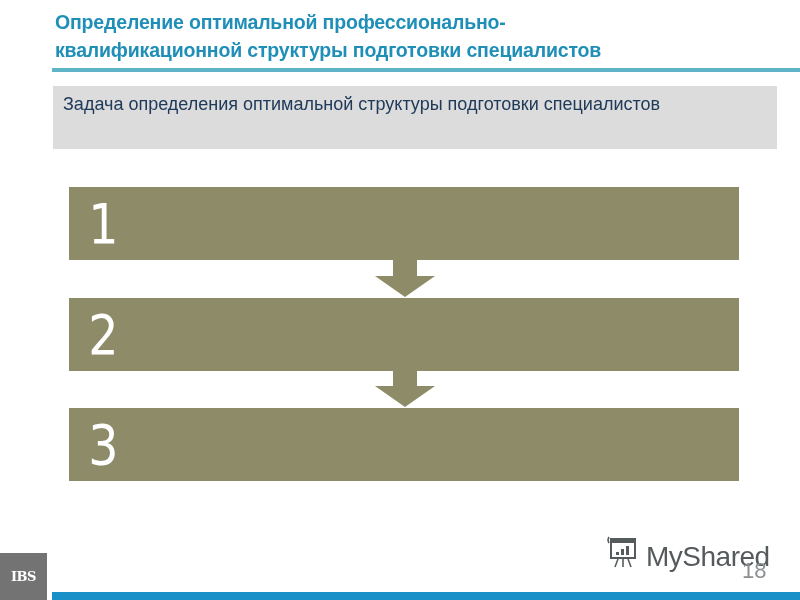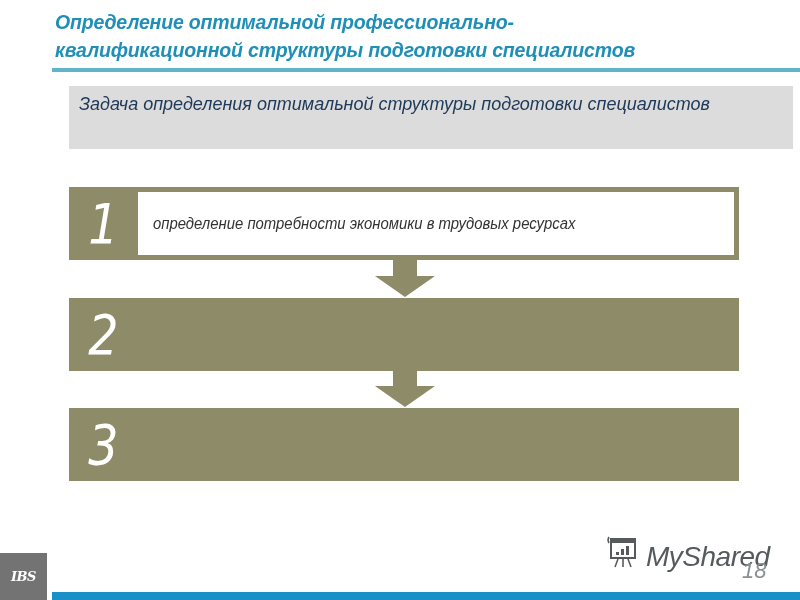--- a/index.html
+++ b/index.html
@@ -1,40 +1,40 @@
 <!DOCTYPE html>
 <html><head>
   <meta charset="utf-8">
   <style>
     * { margin: 0; padding: 0; box-sizing: border-box; }
     html, body {
       width: 800px; height: 600px; overflow: hidden;
       background: #ffffff;
       font-family: "Liberation Sans", "DejaVu Sans", sans-serif;
     }
-    .slide { position: relative; width: 800px; height: 600px; background: #fff; font-style: italic; }
+    .slide { position: relative; width: 800px; height: 600px; background: #fff; }
 
     .title {
       position: absolute; left: 55px; top: 8px; width: 720px;
       color: #1f8fb8;
       font-size: 21px; font-weight: bold; line-height: 28px;
       letter-spacing: -0.2px;
       transform: scaleX(0.93); transform-origin: left top;
     }
     .title-rule {
       position: absolute; left: 52px; top: 68px; width: 748px; height: 4px;
       background: #5fb4c8;
     }
 
     .intro {
       position: absolute; left: 53px; top: 86px; width: 724px; height: 63px;
       background: #dcdcdc;
       padding: 7px 10px 0 10px;
       color: #203a5a;
-      font-size: 18px; line-height: 23px; margin-left: 16px;
+      font-size: 18px; line-height: 23px;
     }
     .intro span { display: block; }
 
     .step {
       position: absolute; left: 69px; width: 670px; height: 73px;
       background: #8e8c68;
     }
     .step .num {
       position: absolute; left: 0; top: 0; width: 69px; height: 100%;
       color: #ffffff;
@@ -90,25 +90,20 @@
     <div>квалификационной структуры подготовки специалистов</div>
   </div>
   <div class="title-rule"></div>
 
   <div class="intro">
     <span>Задача определения  оптимальной структуры подготовки специалистов</span>
   </div>
 
   <div class="step" style="top:187px;">
     <div class="num">1</div>
-    <div class="body">
-      <div class="txt">
-        <span>определение потребности экономики в трудовых ресурсах</span>
-      </div>
-    </div>
   </div>
 
   <div class="arrow" style="left:373px; top:260px;">
     <svg width="64" height="38" viewBox="0 0 64 38">
       <polygon points="20,0 44,0 44,16 62,16 32,37 2,16 20,16" fill="#8e8c68"></polygon>
     </svg>
   </div>
 
   <div class="step" style="top:298px;">
     <div class="num">2</div>

